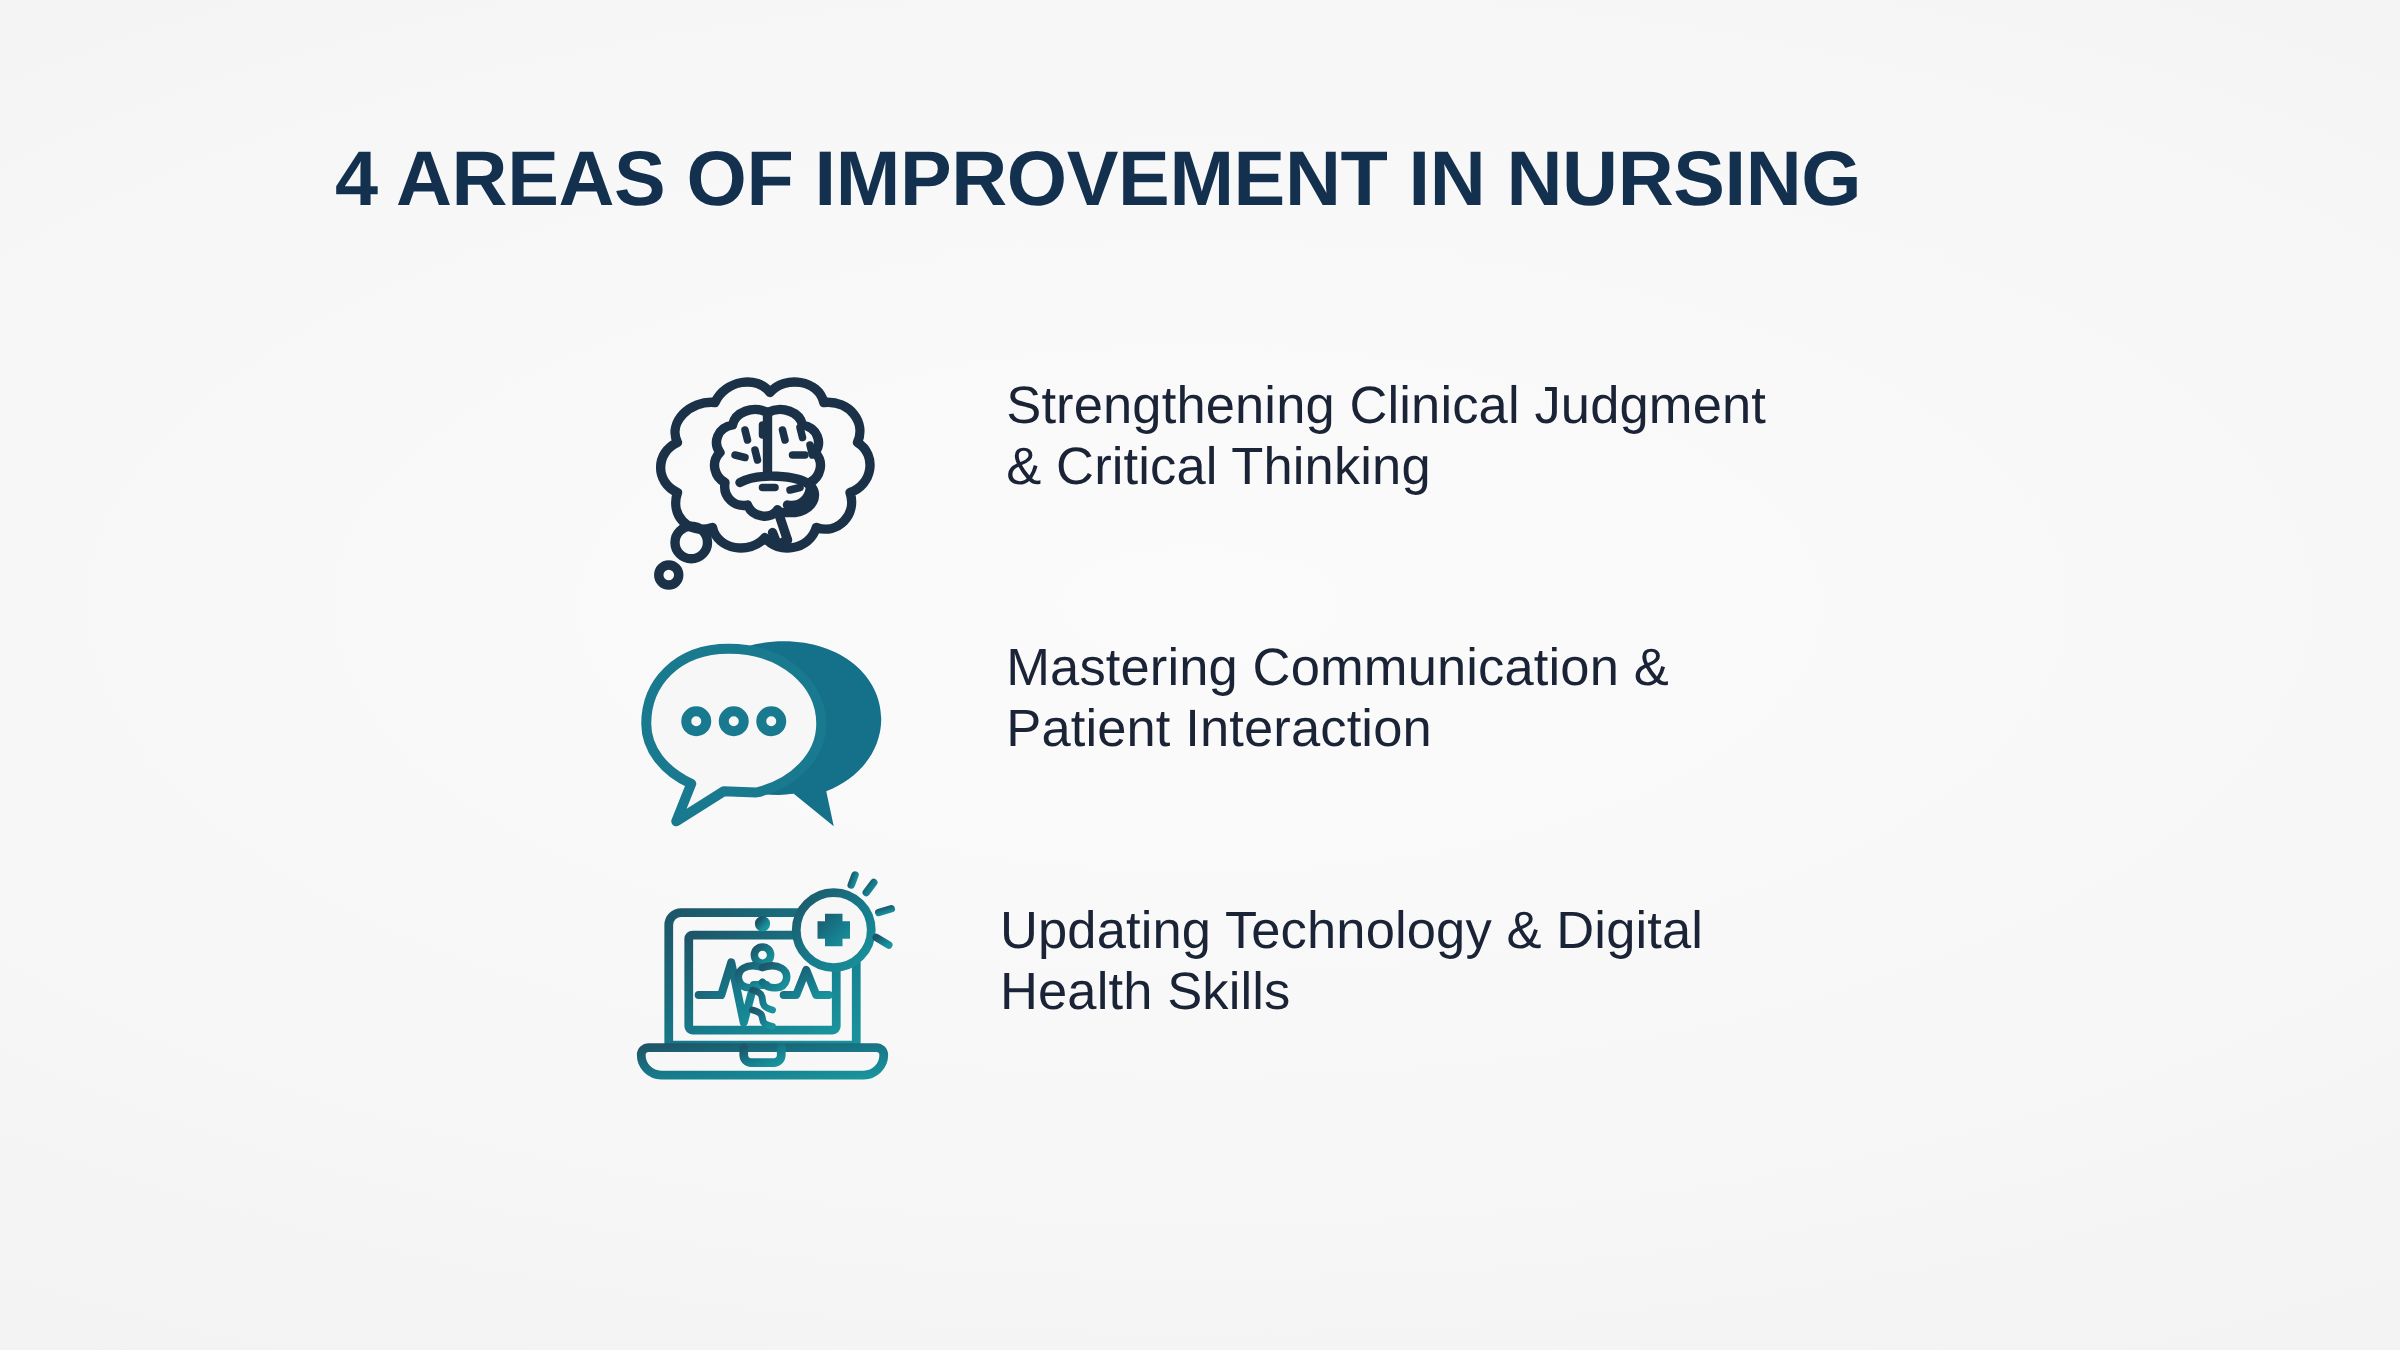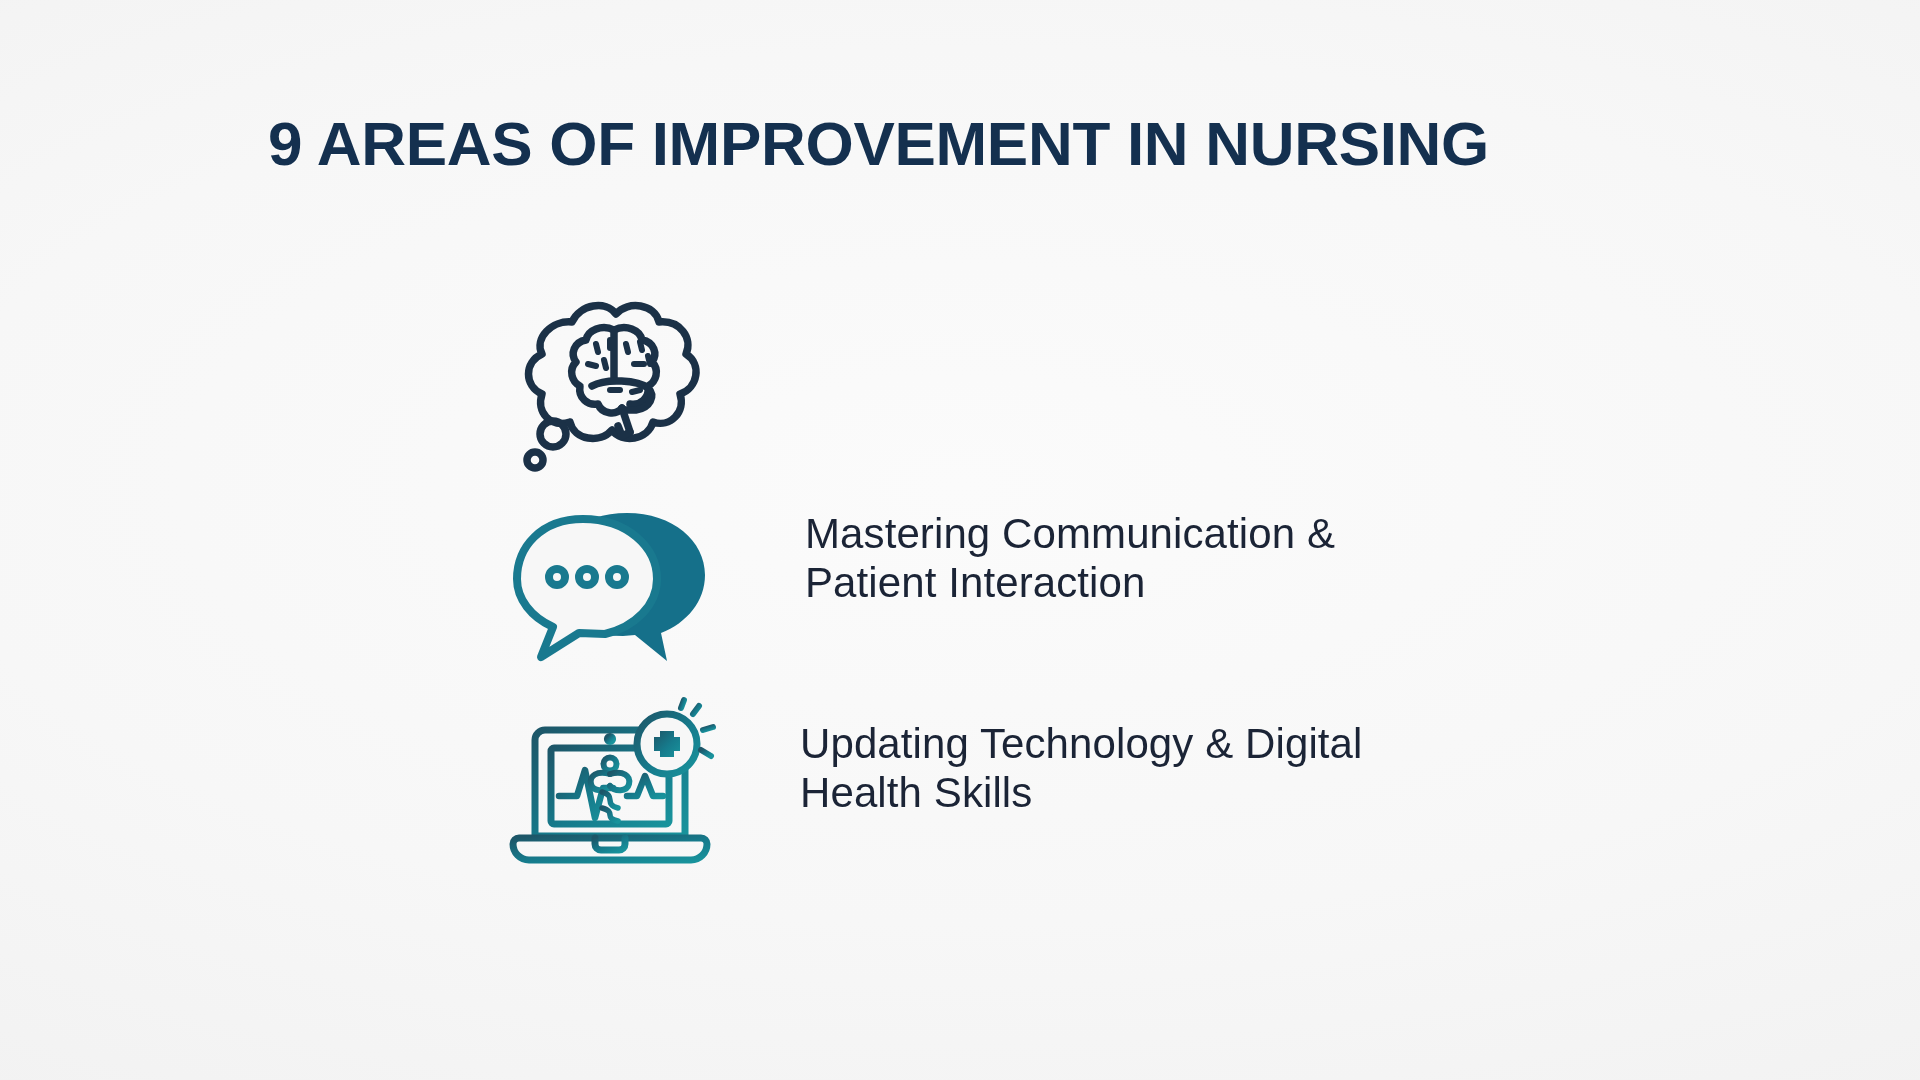--- a/index.html
+++ b/index.html
@@ -83,21 +83,21 @@
   #row-0 .text-cell { top: 38px; }
   #row-1 .text-cell { top: 40px; left: 805px; }
   #row-2 .text-cell { top: 48px; left: 800px; }
 </style>
 </head>
 <body>
 
 <div class="slide">
 
 
-  <div class="title">9 AREAS OF IMPROVEMENT IN NURSING</div>
+  <div class="title">4 AREAS OF IMPROVEMENT IN NURSING</div>
 
   <div class="row" id="row-0">
     <div class="icon-cell">
       <svg width="200" height="190" viewBox="0 0 200 190">
         <g fill="none" stroke="#1b3147" stroke-width="7.5" stroke-linecap="round" stroke-linejoin="round">
 
           <path d="M62 40
                    C 70 22, 96 18, 106 32
                    C 118 18, 145 22, 149 40
                    C 170 38, 183 56, 176 72
@@ -138,20 +138,22 @@
           <path d="M124 82 L 134 82" stroke-width="6"></path>
           <path d="M138 74 L 140 82" stroke-width="6"></path>
           <path d="M100 108 L 110 108" stroke-width="6"></path>
           <path d="M122 110 L 130 108" stroke-width="6"></path>
 
           <circle cx="43" cy="152" r="13"></circle>
           <circle cx="25" cy="178" r="8"></circle>
         </g>
       </svg>
     </div>
+    <div class="text-cell">Strengthening Clinical Judgment
+&amp; Critical Thinking</div>
   </div>
 
   <div class="row" id="row-1">
     <div class="icon-cell">
       <svg width="210" height="160" viewBox="0 0 210 160">
 
         <path d="M122 8
                  C 168 8, 200 36, 200 70
                  C 200 96, 182 118, 156 128
                  L 162 156

